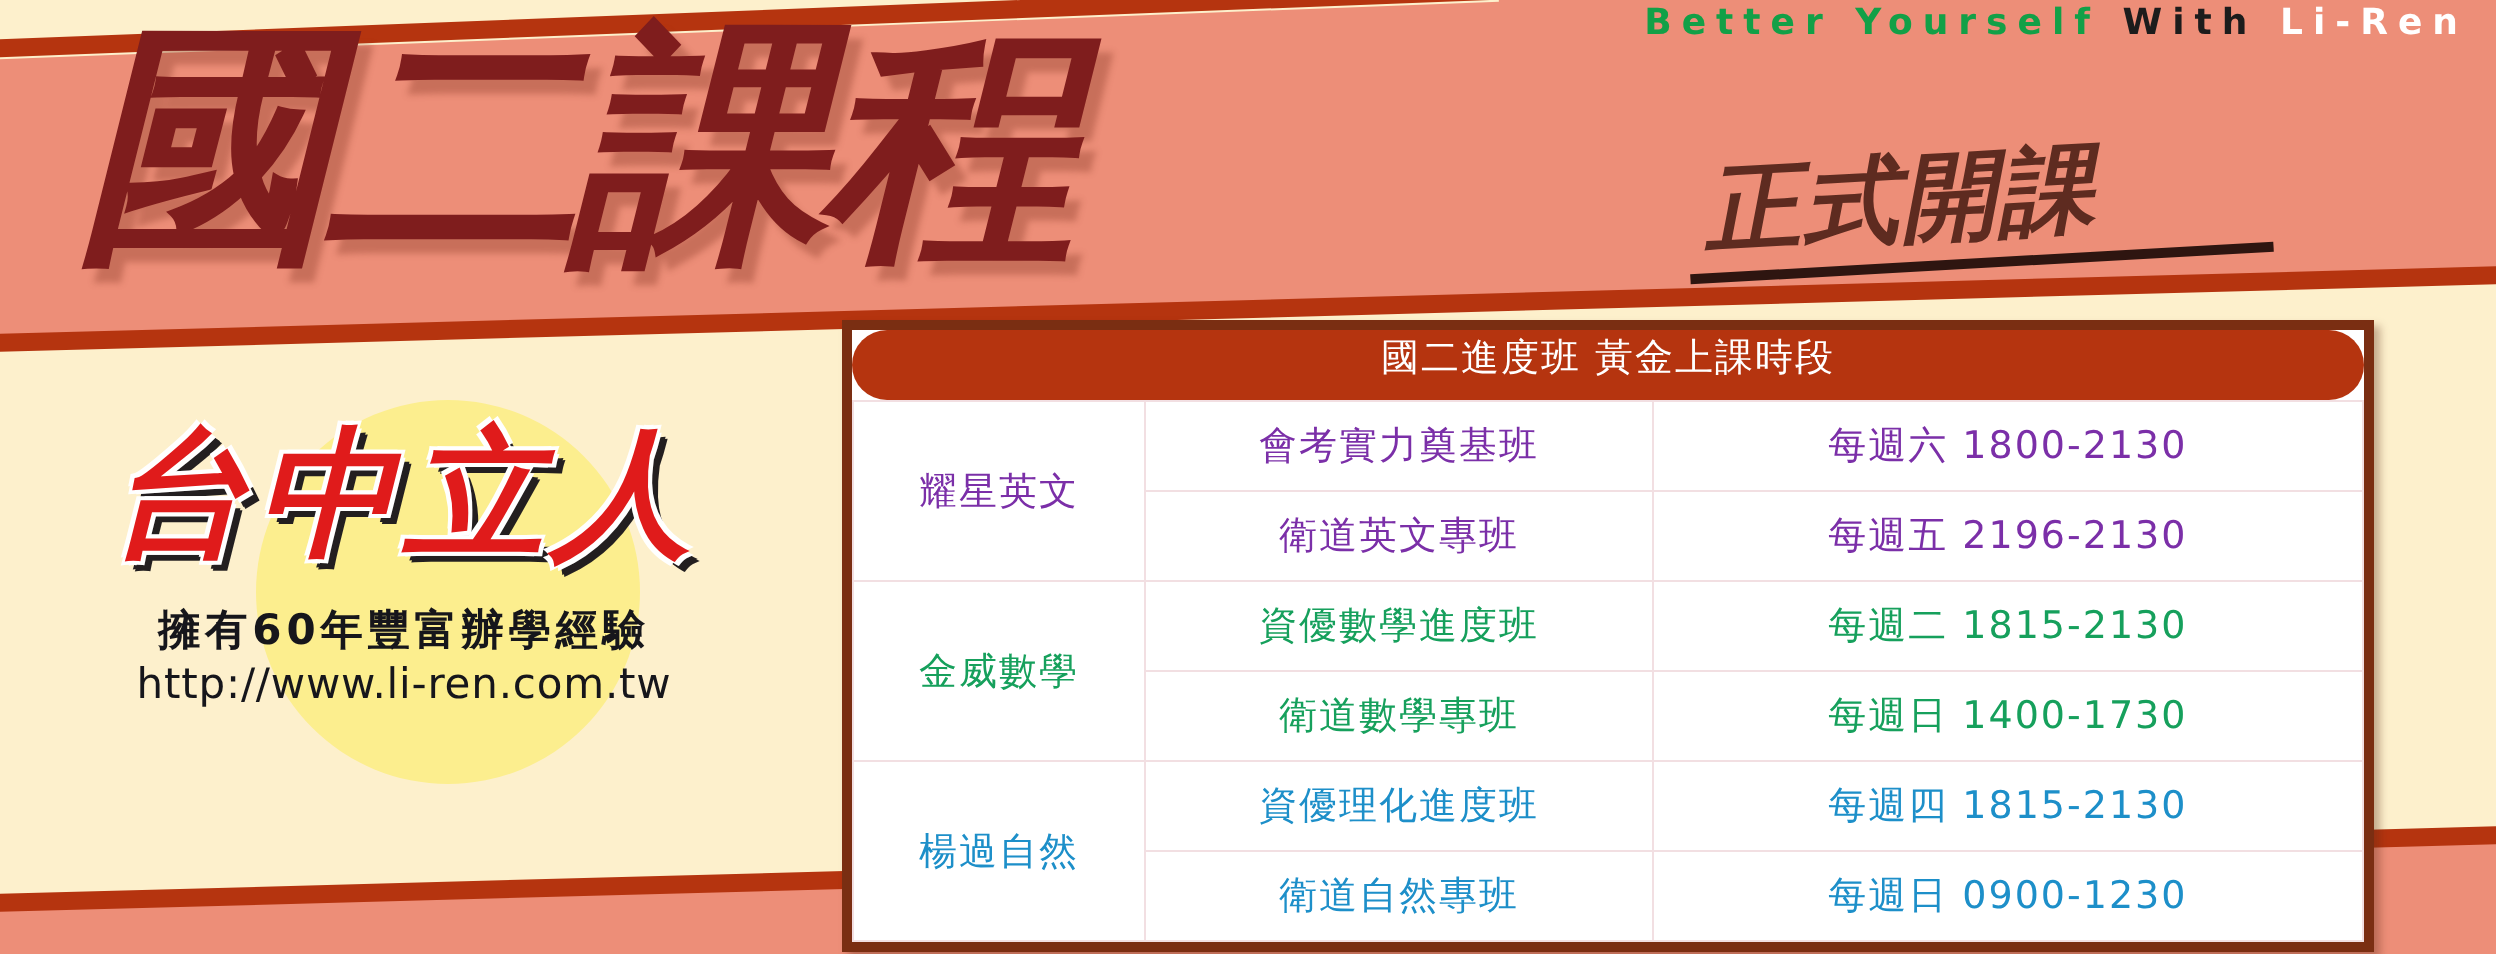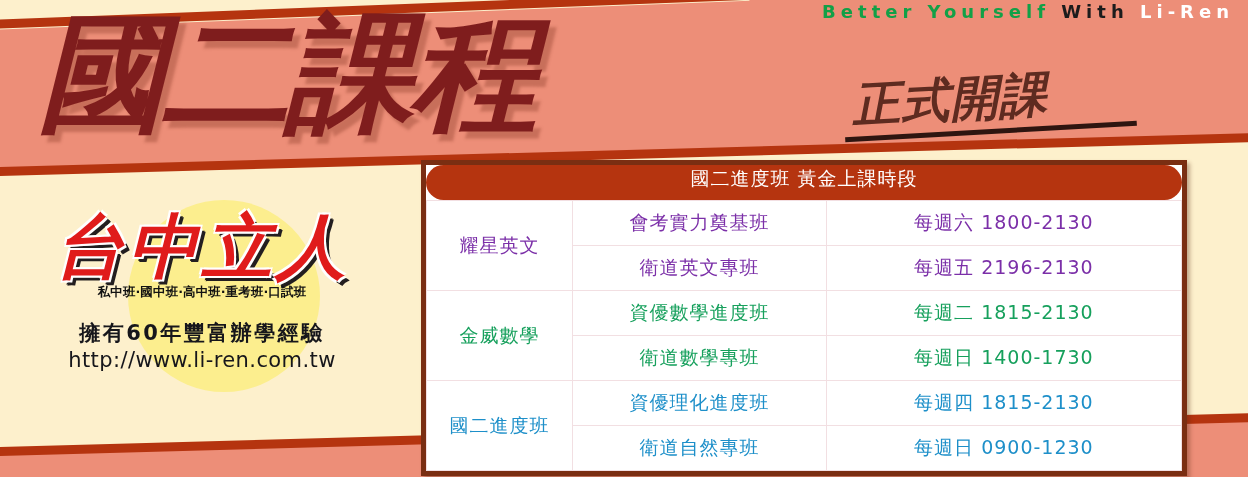--- a/index.html
+++ b/index.html
@@ -267,21 +267,20 @@
     <span class="w3">With</span>
     <span class="w4">Li-Ren</span>
   </div>
 
   <div class="headline">國二課程</div>
   <div class="headline-sub">正式開課</div>
   <div class="headline-sub-underline"></div>
 
   <div class="logo-block">
     <div class="logo-main">台中立人</div>
-    <div class="logo-tracks">私中班‧國中班‧高中班‧重考班‧口試班</div>
     <div class="logo-exp">擁有60年豐富辦學經驗</div>
     <div class="logo-url">http://www.li-ren.com.tw</div>
   </div>
 
   <div class="schedule">
     <div class="schedule-header">國二進度班  黃金上課時段</div>
     <table class="grid">
       <tbody>
         <tr>
           <td class="subject c-purple" rowspan="2">耀星英文</td>
@@ -297,21 +296,21 @@
           <td class="subject c-green" rowspan="2">金威數學</td>
           <td class="course c-green">資優數學進度班</td>
           <td class="time c-green">每週二 1815-2130</td>
         </tr>
         <tr>
           <td class="course c-green">衛道數學專班</td>
           <td class="time c-green">每週日 1400-1730</td>
         </tr>
 
         <tr>
-          <td class="subject c-blue" rowspan="2">國二進度班</td>
+          <td class="subject c-blue" rowspan="2">楊過自然</td>
           <td class="course c-blue">資優理化進度班</td>
           <td class="time c-blue">每週四 1815-2130</td>
         </tr>
         <tr>
           <td class="course c-blue">衛道自然專班</td>
           <td class="time c-blue">每週日 0900-1230</td>
         </tr>
       </tbody>
     </table>
   </div>

